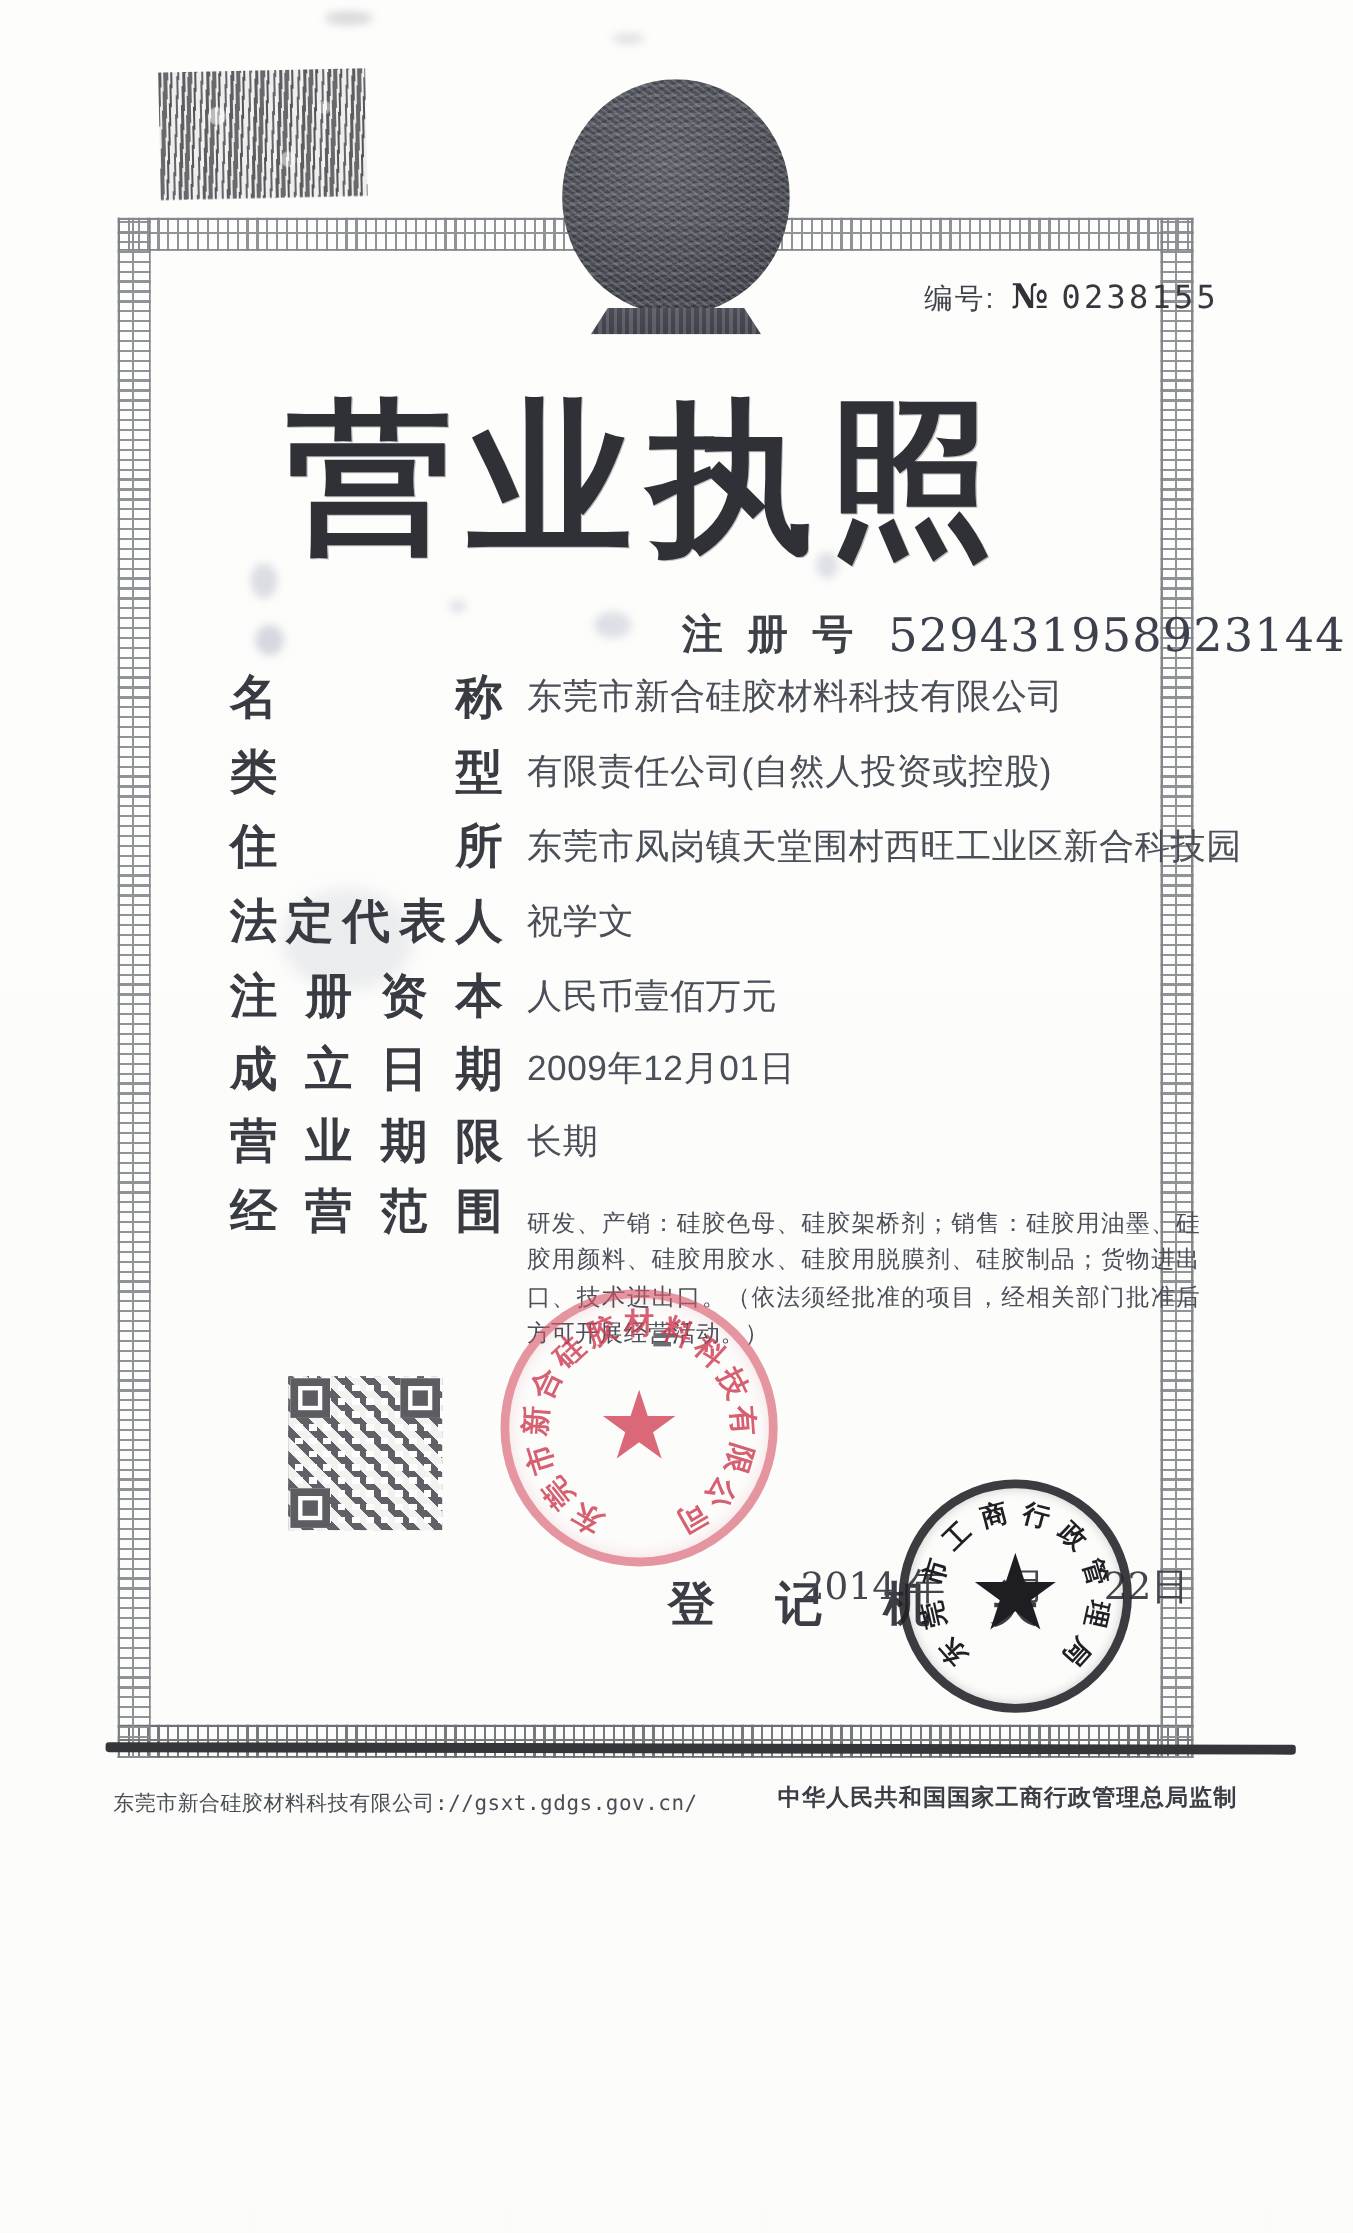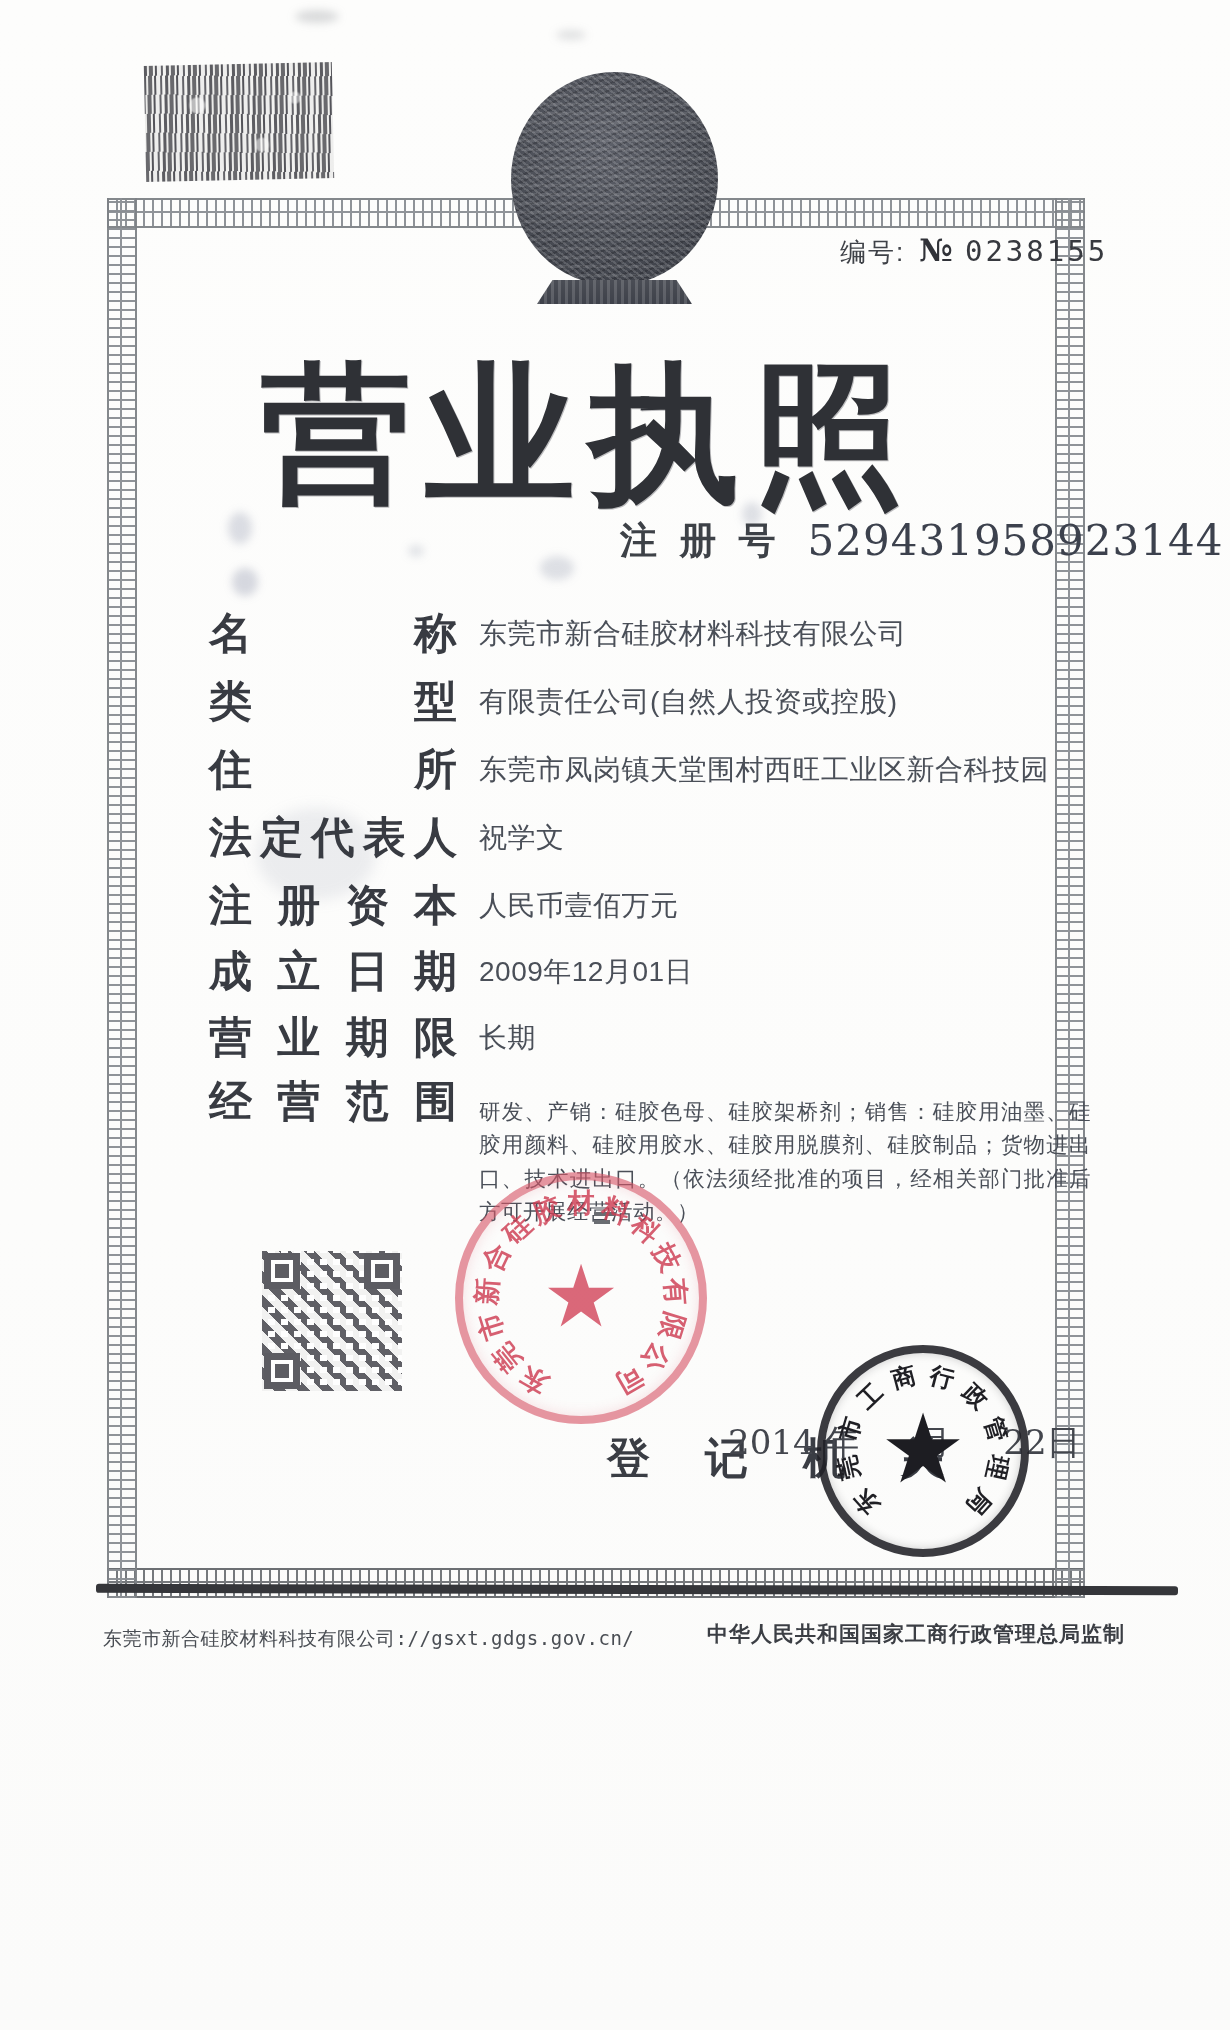--- a/index.html
+++ b/index.html
@@ -50,38 +50,38 @@
       linear-gradient(to right,transparent 0 13px,#8b8f94 13px 15px,transparent 15px 30px),
       repeating-linear-gradient(0deg,#8a8e93 0 2px,transparent 2px 9px,#8a8e93 9px 11px,transparent 11px 18px); }
   .band.top { left:0; right:0; top:0; }
   .band.bottom { left:0; right:0; bottom:0; filter:brightness(.8); }
   .band.left { top:0; bottom:0; left:0; }
   .band.right { top:0; bottom:0; right:0; }
   .scan-line { position:absolute; left:96px; top:1585px; width:1082px; height:9px;
     background:#35363a; border-radius:3px; transform:rotate(.12deg); z-index:2; }
 
   
-  .serial-row { position:absolute; left:840px; top:232px; display:flex; align-items:baseline; color:#3f4248; z-index:3; }
+  .serial-row { position:absolute; left:840px; top:252px; display:flex; align-items:baseline; color:#3f4248; z-index:3; }
   .serial-label { font-size:26px; letter-spacing:2px; }
   .serial-numero { font-family:"DejaVu Serif",serif; font-weight:700; font-size:31px; margin-left:14px; color:#303238; }
   .serial-number { font-family:"DejaVu Sans Mono",monospace; font-size:29px; letter-spacing:3px; margin-left:12px; color:#37393f; }
 
   .doc-title { position:absolute; left:107px; top:336px; width:978px; text-align:center;
     font-size:150px; font-weight:900; letter-spacing:14px; margin-left:-7px; color:#2f3136;
     font-family:"DejaVu Sans",sans-serif; text-shadow:1px 1px 0 rgba(70,70,76,.35); z-index:3; }
 
-  .regno-row { position:absolute; left:620px; top:516px; display:flex; align-items:flex-start; z-index:3; }
+  .regno-row { position:absolute; left:620px; top:552px; display:flex; align-items:center; z-index:3; }
   .regno-label { font-size:37px; letter-spacing:6px; color:#3d4147; font-weight:600; }
   .regno-number { font-family:"DejaVu Serif",serif; font-size:42px; letter-spacing:1px; margin-left:26px; color:#3c414d; }
 
   
   .field-row { position:absolute; left:209px; display:flex; align-items:center; z-index:3; }
   .field-label { width:248px; display:flex; justify-content:space-between; font-size:43px; line-height:1;
     color:#383b42; font-weight:700; font-family:"DejaVu Serif","Liberation Serif",serif; }
-  .field-value { margin-left:22px; font-size:28px; color:#4a4f58; letter-spacing:.5px; white-space:nowrap; }
+  .field-value { margin-left:22px; font-size:32px; color:#4a4f58; letter-spacing:.5px; white-space:nowrap; }
   .field-row.scope { align-items:flex-start; }
   .field-row.scope .field-value { white-space:normal; width:612px; font-size:21.5px; line-height:1.55;
     margin-top:16px; letter-spacing:.5px; text-align:justify; }
 
   
   .qr { position:absolute; left:262px; top:1251px; width:140px; height:140px; opacity:.82; z-index:3;
     background:
       repeating-linear-gradient(45deg, rgba(255,255,255,.92) 0 9px, transparent 9px 17px),
       repeating-linear-gradient(0deg,#3f3f46 0 6px,transparent 6px 12px),
       repeating-linear-gradient(90deg,#3f3f46 0 6px,#ffffff 6px 13px);

